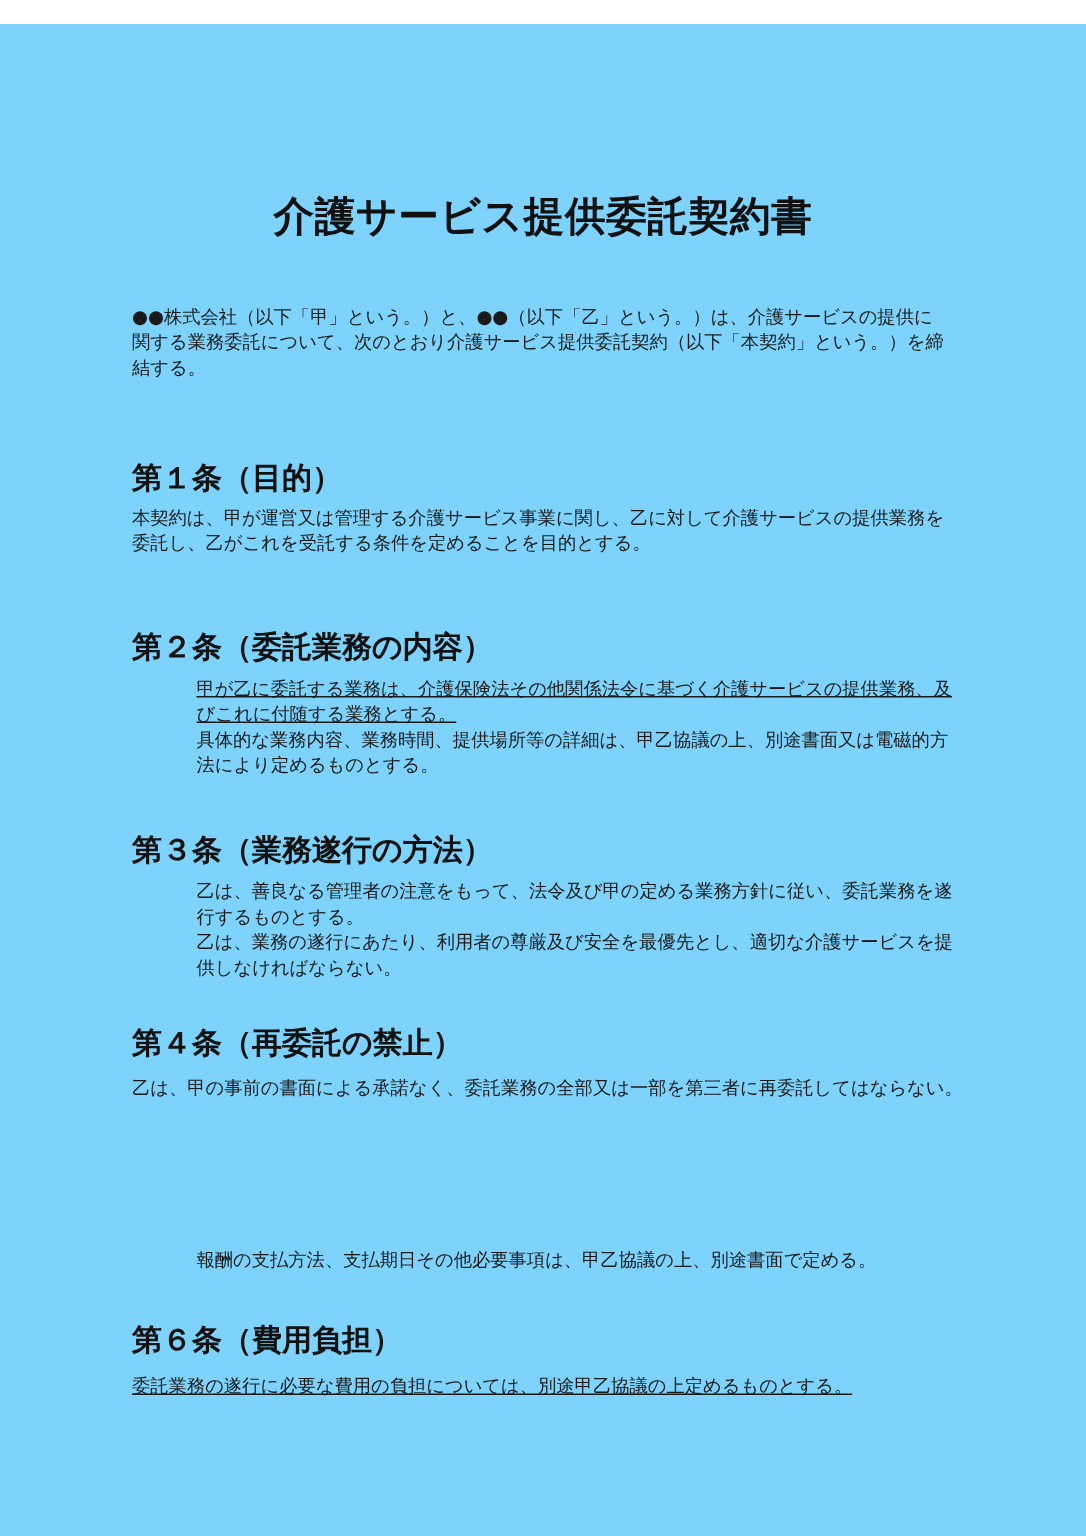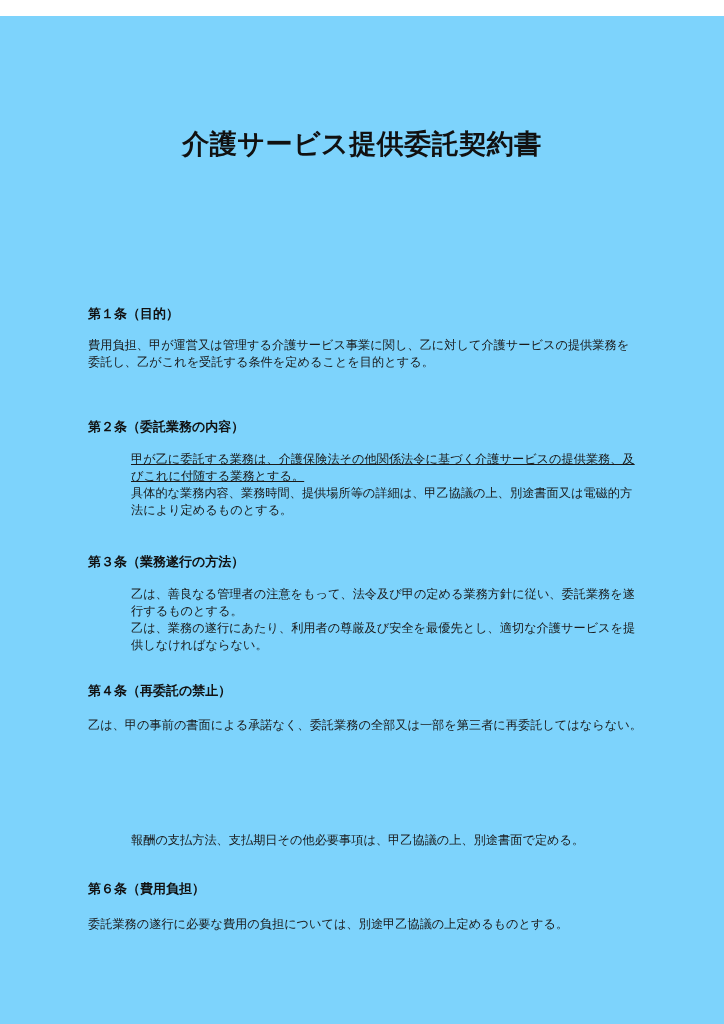--- a/index.html
+++ b/index.html
@@ -35,39 +35,44 @@
       position: absolute;
       font-size: 12.2px;
       line-height: 17px;
       color: #1a1a1a;
       margin: 0;
     }
     .para .line { display: block; white-space: nowrap; }
     .heading {
       position: absolute;
       left: 88px;
-      font-size: 13px;
+      font-size: 20px;
       font-weight: bold;
       color: #111;
       white-space: nowrap;
     }
     .indent { left: 131px; }
     .flush { left: 88px; }
   </style>
 </head>
 <body>
 
 <div class="page">
 
   <h1 class="title" style="margin:0;">介護サービス提供委託契約書</h1>
 
+  <p class="para flush" style="top:187px;">
+    <span class="line">●●株式会社（以下「甲」という。）と、●●（以下「乙」という。）は、介護サービスの提供に</span>
+    <span class="line">関する業務委託について、次のとおり介護サービス提供委託契約（以下「本契約」という。）を締</span>
+    <span class="line">結する。</span>
+  </p>
 
   <div class="heading" style="top:289px;">第１条（目的）</div>
   <p class="para flush" style="top:321px;">
-    <span class="line">費用負担、甲が運営又は管理する介護サービス事業に関し、乙に対して介護サービスの提供業務を</span>
+    <span class="line">本契約は、甲が運営又は管理する介護サービス事業に関し、乙に対して介護サービスの提供業務を</span>
     <span class="line">委託し、乙がこれを受託する条件を定めることを目的とする。</span>
   </p>
 
   <div class="heading" style="top:402px;">第２条（委託業務の内容）</div>
   <p class="para indent" style="top:435px;text-decoration:underline;">
     <span class="line">甲が乙に委託する業務は、介護保険法その他関係法令に基づく介護サービスの提供業務、及</span>
     <span class="line">びこれに付随する業務とする。</span>
   </p>
   <p class="para indent" style="top:469px;">
     <span class="line">具体的な業務内容、業務時間、提供場所等の詳細は、甲乙協議の上、別途書面又は電磁的方</span>
@@ -87,17 +92,17 @@
   <div class="heading" style="top:666px;">第４条（再委託の禁止）</div>
   <p class="para flush" style="top:701px;">
     <span class="line">乙は、甲の事前の書面による承諾なく、委託業務の全部又は一部を第三者に再委託してはならない。</span>
   </p>
 
   <p class="para indent" style="top:816px;">
     <span class="line">報酬の支払方法、支払期日その他必要事項は、甲乙協議の上、別途書面で定める。</span>
   </p>
 
   <div class="heading" style="top:864px;">第６条（費用負担）</div>
-  <p class="para flush" style="top:900px;">
+  <p class="para flush" style="top:900px;text-decoration:underline;">
     <span class="line">委託業務の遂行に必要な費用の負担については、別途甲乙協議の上定めるものとする。</span>
   </p>
 
 </div>
 
 </body></html>

